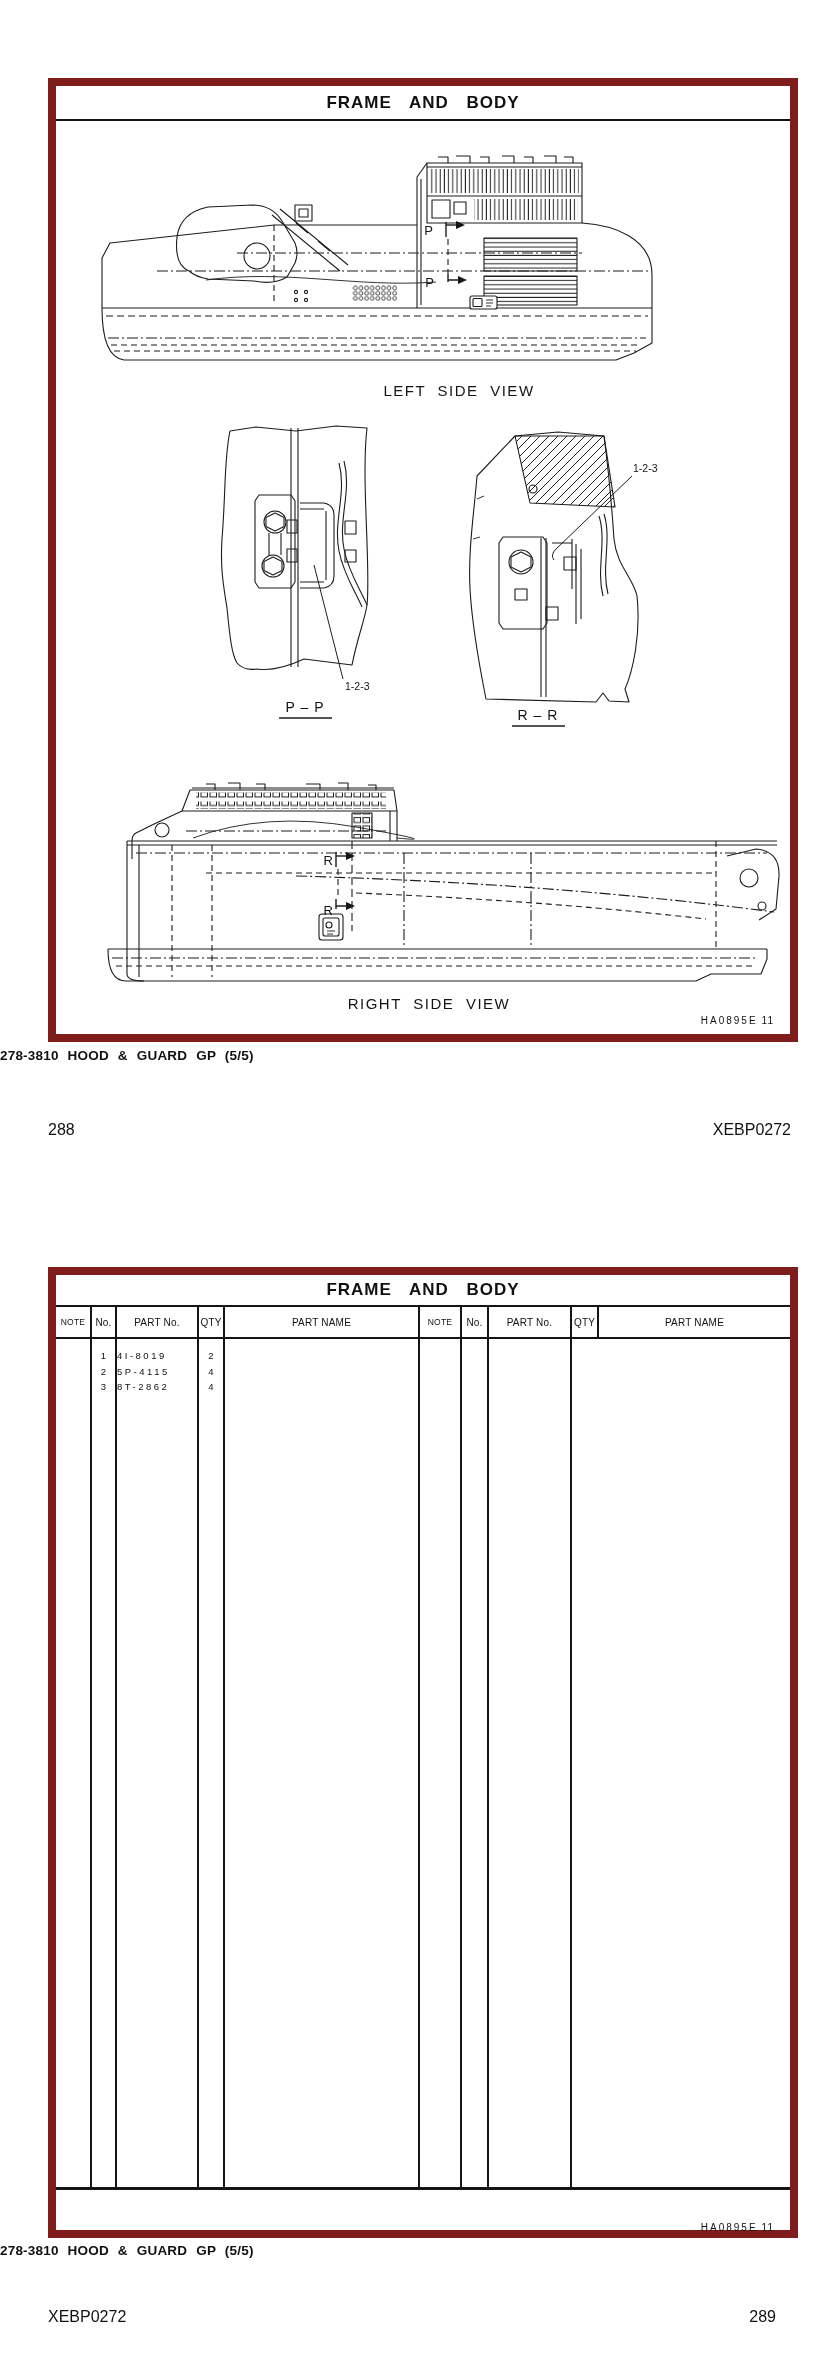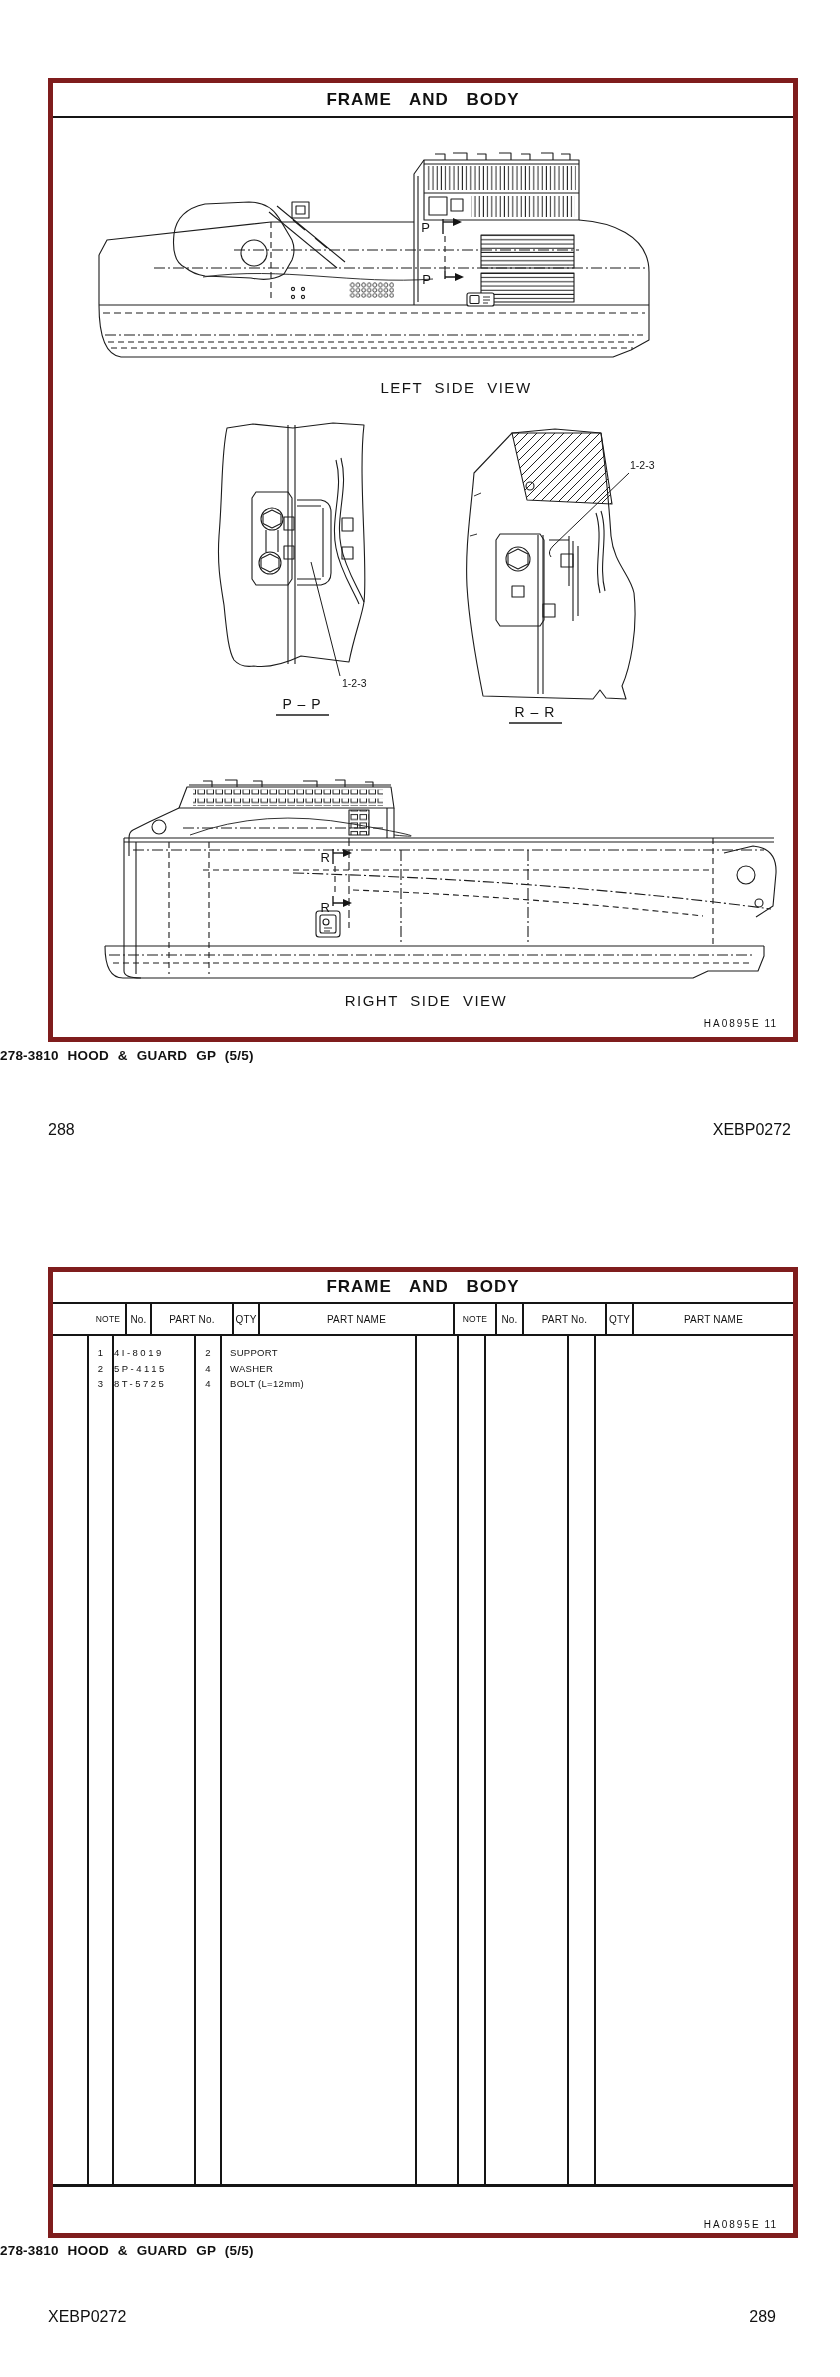--- a/index.html
+++ b/index.html
@@ -1,30 +1,30 @@
 <!DOCTYPE html>
 <html><head>
 <meta charset="utf-8">
 <style>
   html,body{margin:0;padding:0;background:#ffffff;}
   body{width:840px;height:2377px;position:relative;overflow:hidden;
        font-family:"Liberation Sans","DejaVu Sans",sans-serif;color:#111;}
-  .frame{position:absolute;border:5px solid #7f1d1d;box-sizing:border-box;background:#fff;}
+  .frame{position:absolute;border:8px solid #7f1d1d;box-sizing:border-box;background:#fff;}
   .title-row{height:33px;border-bottom:2px solid #151515;display:flex;align-items:center;justify-content:center;
              font-size:17px;font-weight:700;letter-spacing:1px;word-spacing:12px;}
   .title-row.p2{height:30px;}
   .drawing-svg{position:absolute;left:0;top:33px;}
   .plate{position:absolute;right:16px;bottom:8px;font-size:10px;letter-spacing:2px;white-space:nowrap;}
   .plate .num{margin-left:4px;letter-spacing:1px;}
   .sheet-caption{position:absolute;left:0;width:840px;text-align:left;
                  font-size:13.5px;font-weight:700;word-spacing:5px;letter-spacing:0.2px;}
   .foot{position:absolute;font-size:16px;}
   
   .tbl-header,.tbl-body{display:grid;grid-template-columns:36px 25px 82px 26px 195px 42px 27px 83px 27px 1fr;}
-  .tbl-header{height:30px;border-bottom:2px solid #151515;padding-left:38px;}
+  .tbl-header{height:30px;border-bottom:2px solid #151515;}
   .tbl-header>div{border-right:2px solid #151515;display:flex;align-items:center;justify-content:center;
                   font-size:10px;letter-spacing:0.2px;}
   .tbl-header>div.small{font-size:8.5px;}
   .tbl-header>div:last-child{border-right:none;}
   .tbl-body{height:848px;}
   .tbl-body>div{border-right:2px solid #151515;padding-top:9px;box-sizing:border-box;}
   .tbl-body>div:last-child{border-right:none;}
   .cell-line{height:15.5px;line-height:15.5px;font-size:9.5px;white-space:nowrap;}
   .col-no .cell-line{text-align:center;}
   .col-partno .cell-line{text-align:left;letter-spacing:2.5px;}
@@ -254,32 +254,27 @@
   <div class="tbl-body">
     <div></div>
     <div class="col-no">
       <div class="cell-line">1</div>
       <div class="cell-line">2</div>
       <div class="cell-line">3</div>
     </div>
     <div class="col-partno">
       <div class="cell-line">4I-8019</div>
       <div class="cell-line">5P-4115</div>
-      <div class="cell-line">8T-5725</div>
+      <div class="cell-line">8T-2862</div>
     </div>
     <div class="col-qty">
       <div class="cell-line">2</div>
       <div class="cell-line">4</div>
       <div class="cell-line">4</div>
     </div>
-    <div class="col-name">
-      <div class="cell-line">SUPPORT</div>
-      <div class="cell-line">WASHER</div>
-      <div class="cell-line">BOLT (L=12mm)</div>
-    </div>
     <div></div>
     <div></div>
     <div></div>
     <div></div>
     <div></div>
   </div>
 
   <div class="tbl-strip">
     <div class="plate">
       <span>HA0895E</span><span class="num">11</span>

